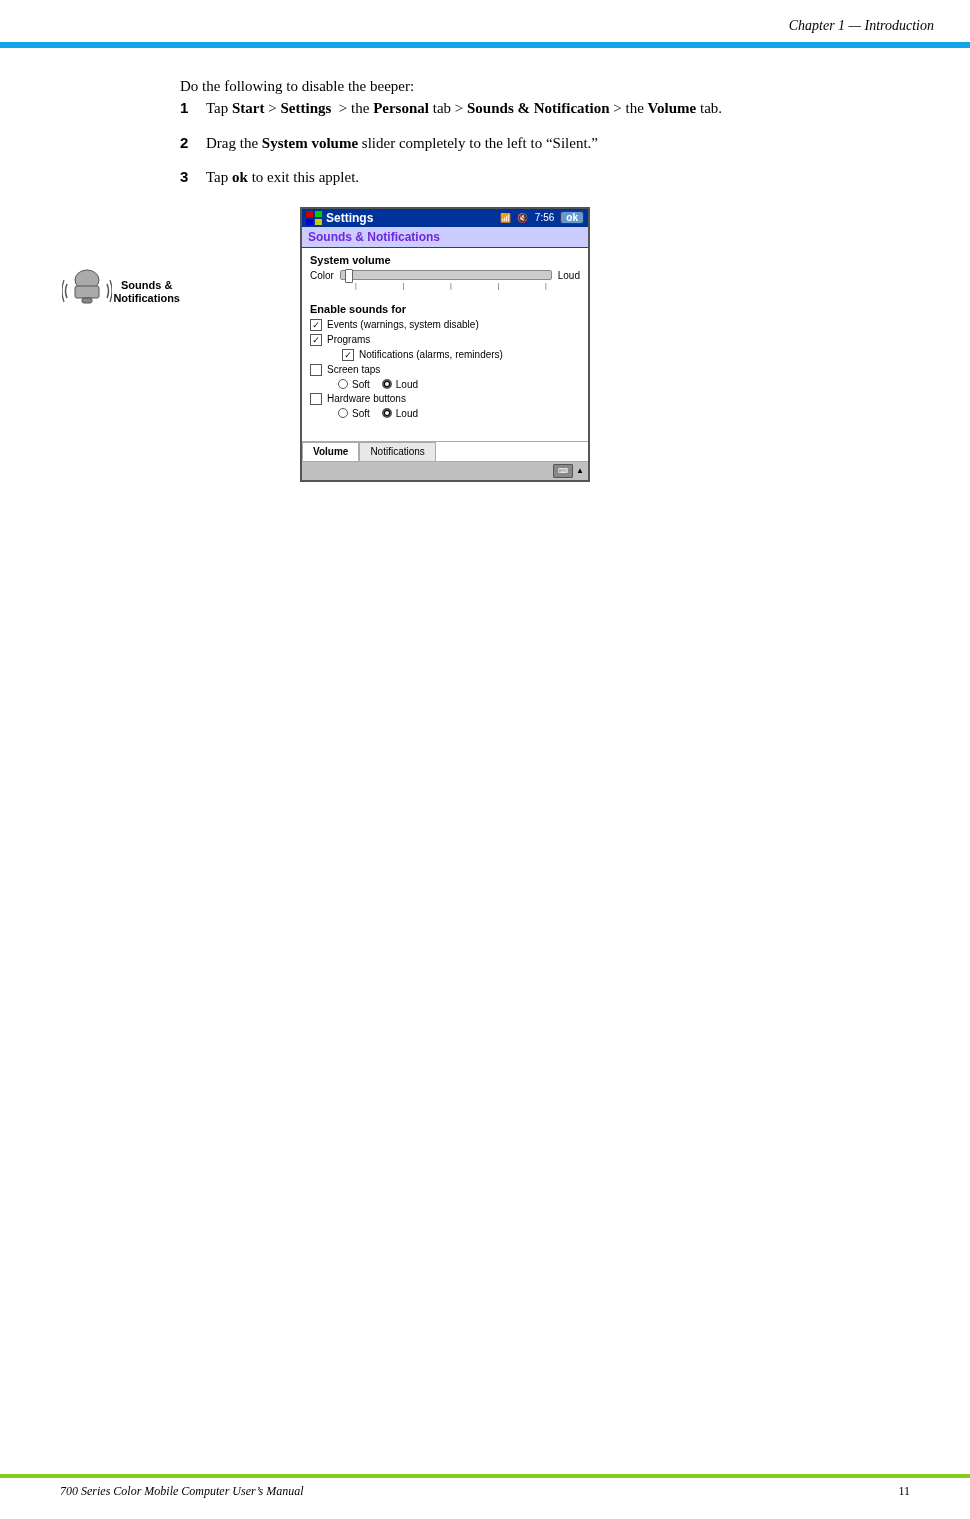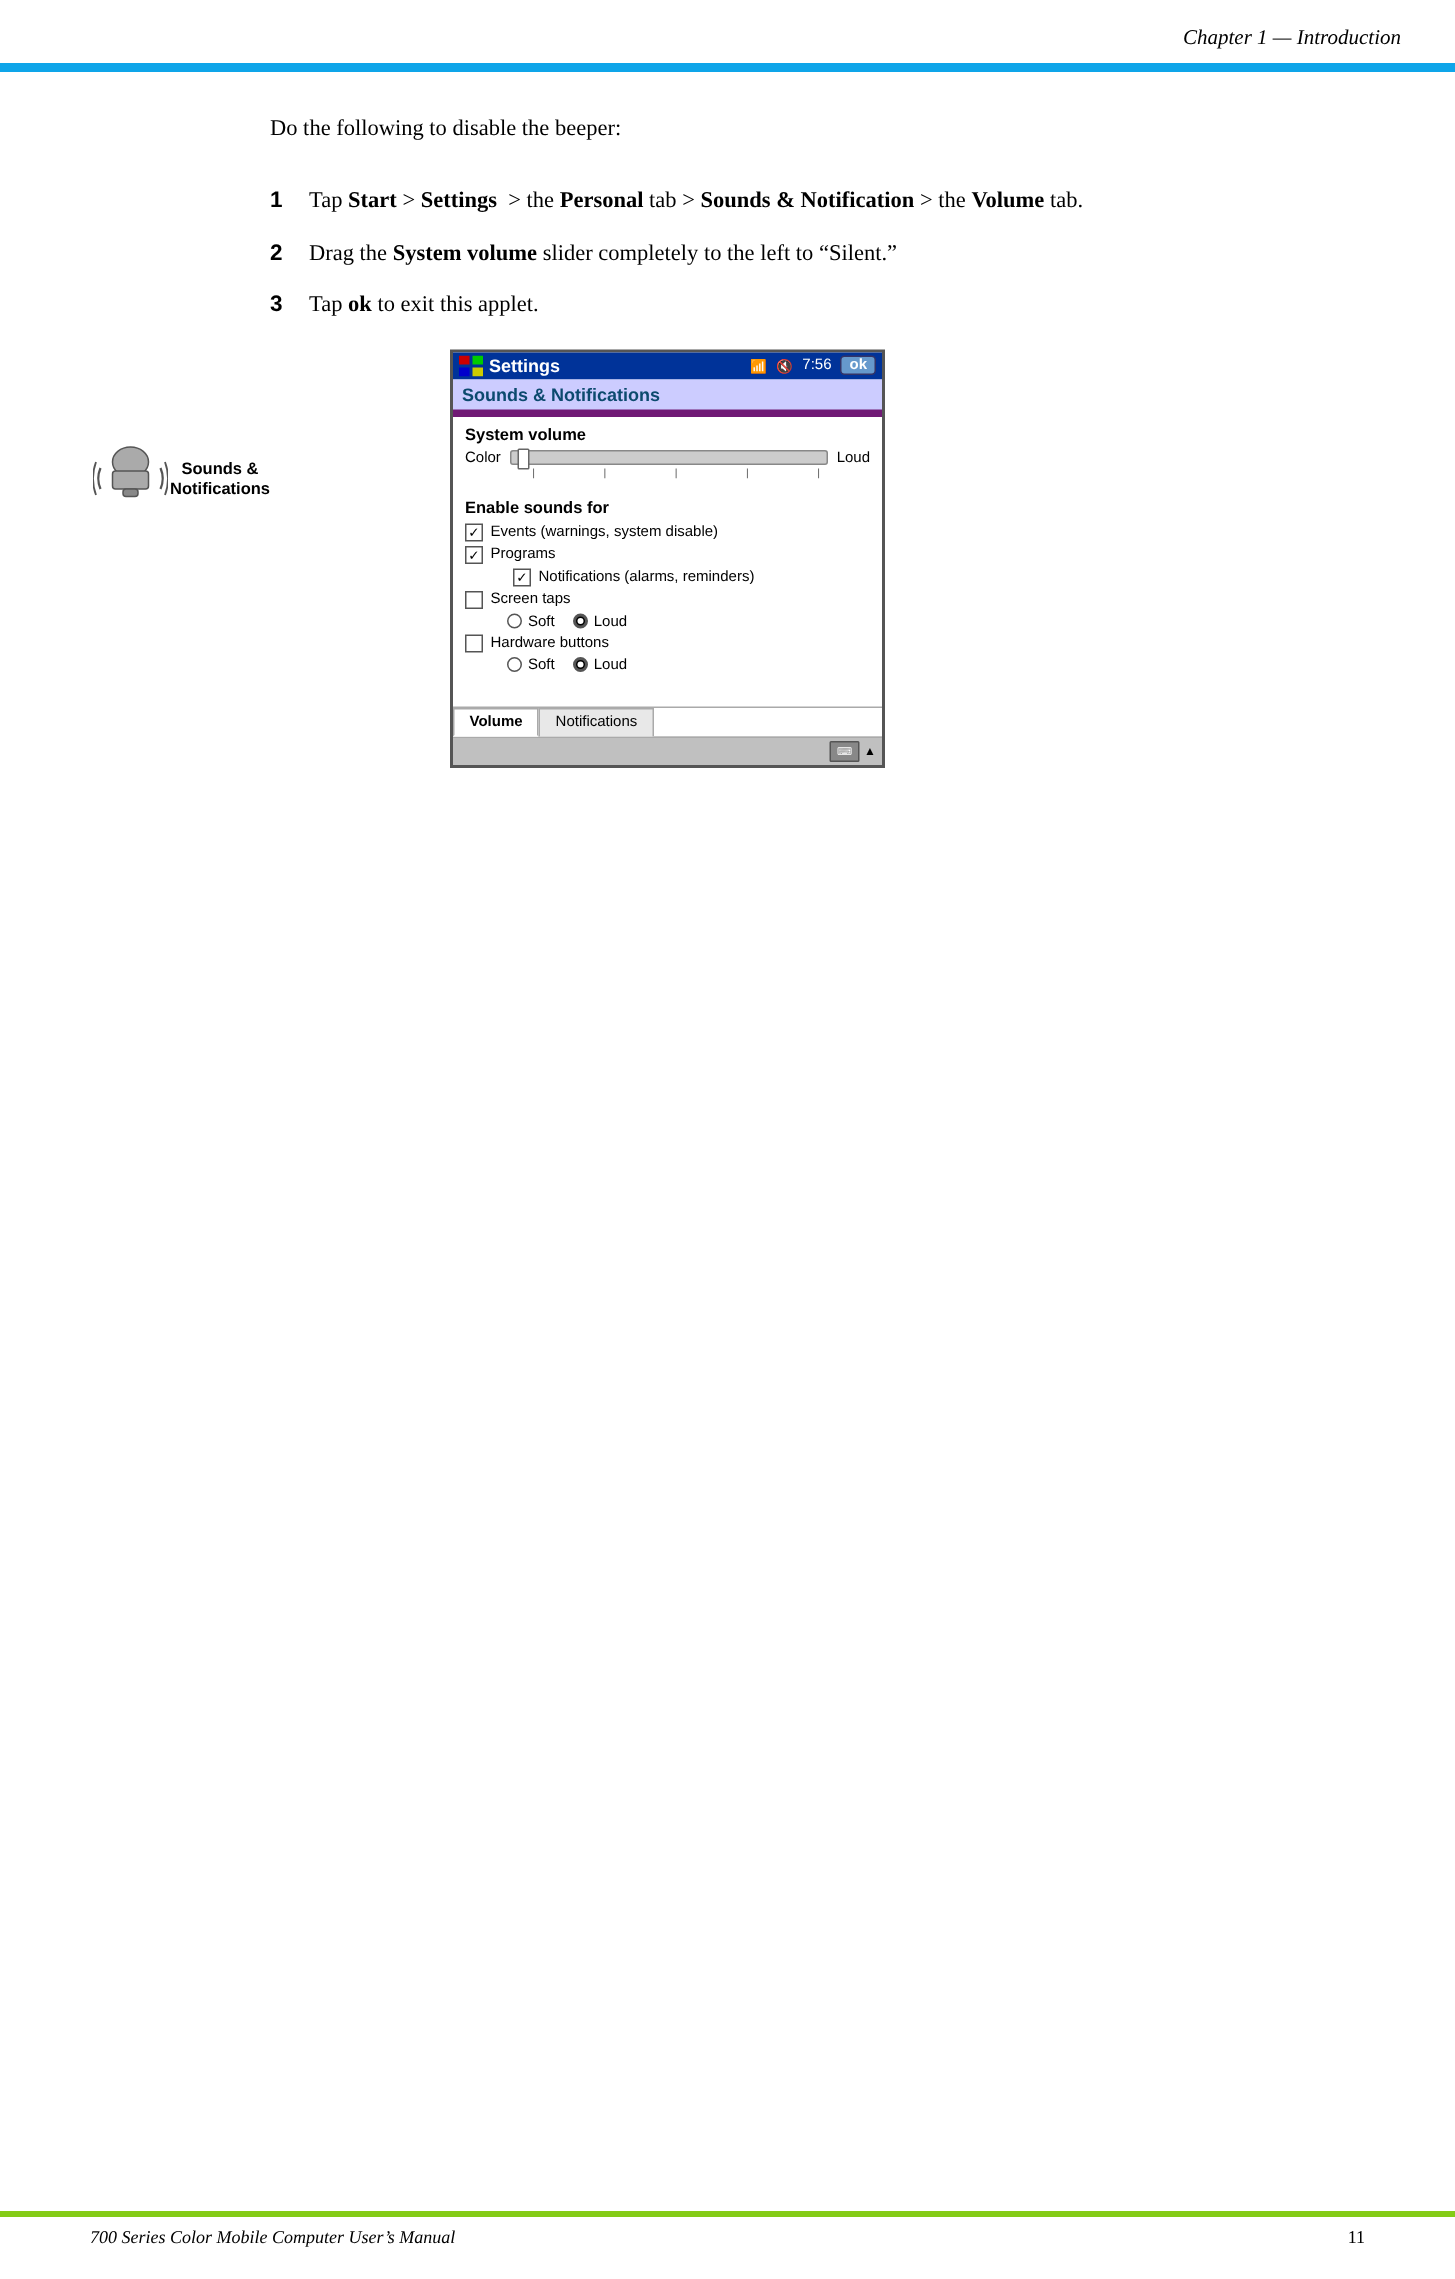--- a/index.html
+++ b/index.html
@@ -33,21 +33,21 @@
     .section-heading {
       font-family: Arial, Helvetica, sans-serif;
       font-weight: bold;
       font-size: 20px;
       margin-bottom: 18px;
     }
 
     
     .intro-text {
       font-size: 15px;
-      margin-bottom: 28px;
+      margin-bottom: 2px;
       margin-left: 120px;
     }
 
     
     .steps-area {
       display: flex;
       gap: 0;
     }
 
     
@@ -156,22 +156,22 @@
       font-size: 10px;
       font-weight: bold;
     }
 
     
     .sub-header {
       background: #ccccff;
       padding: 3px 6px;
       font-weight: bold;
       font-size: 12px;
-      color: #0c4a6e;
-      border-bottom: 5px solid #701a75;
+      color: #6d28d9;
+      border-bottom: 1px solid #701a75;
     }
 
     
     .settings-content {
       padding: 6px 8px;
     }
 
     .section-label {
       font-weight: bold;
       font-size: 11px;

